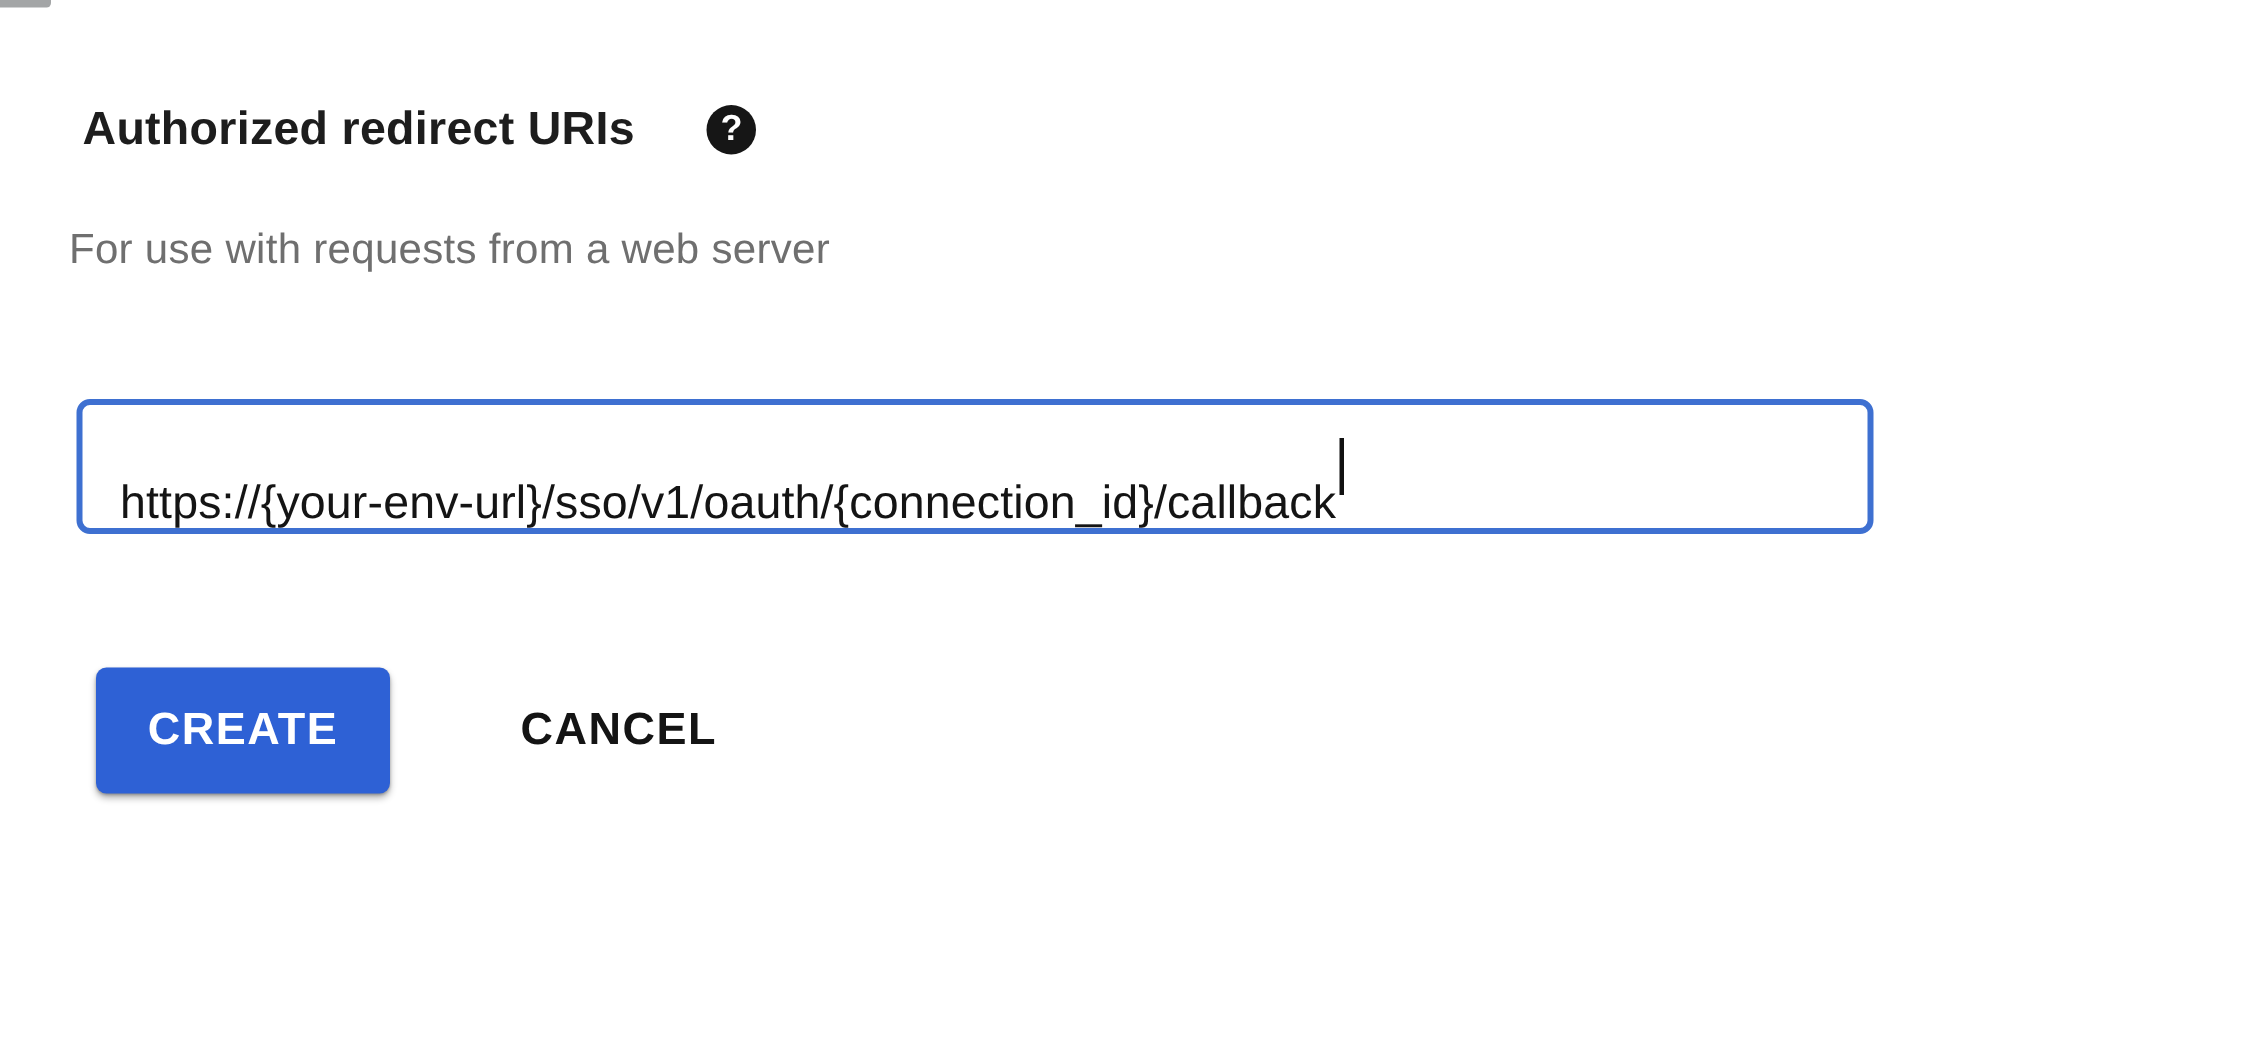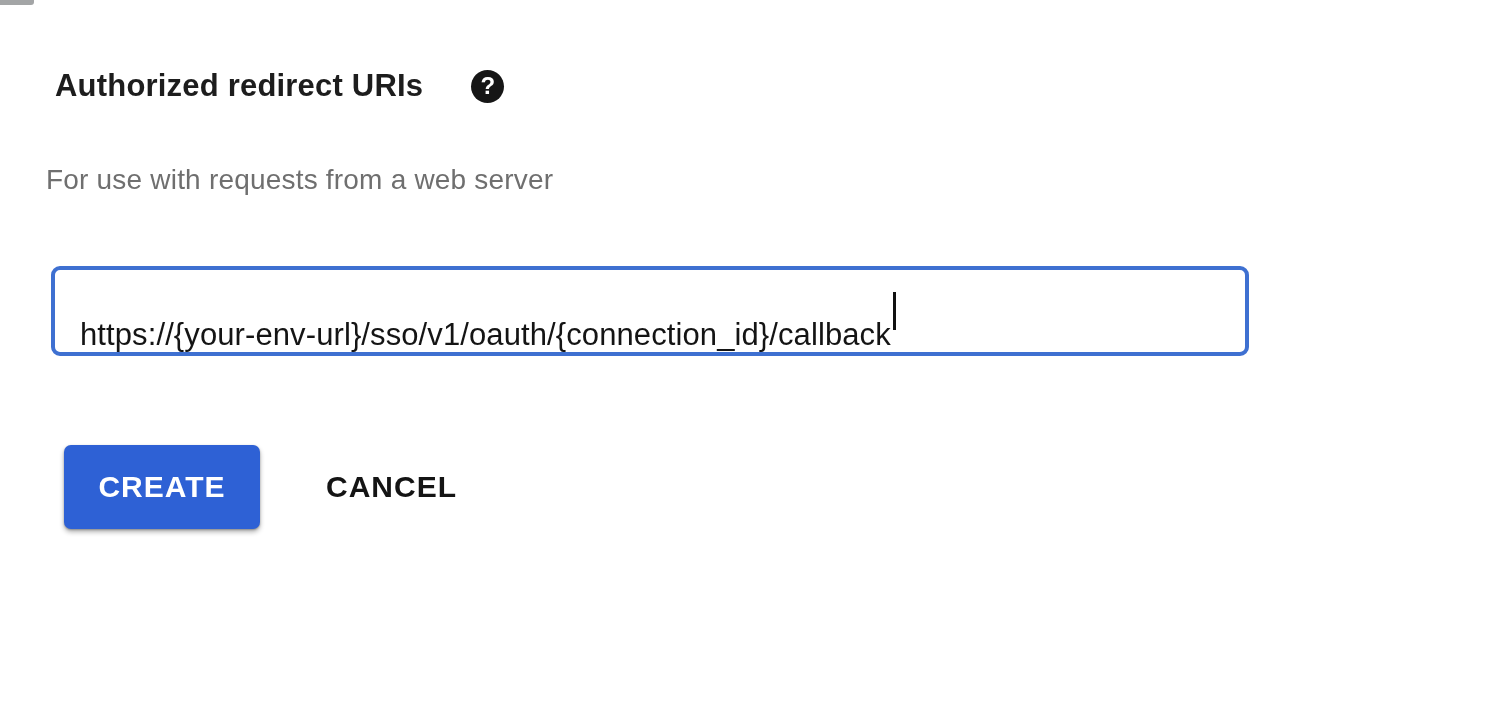--- a/index.html
+++ b/index.html
@@ -46,21 +46,21 @@
     font-weight: 700;
     display: flex;
     align-items: center;
     justify-content: center;
     line-height: 1;
     cursor: default;
     user-select: none;
   }
   .subtitle {
     position: absolute;
-    left: 46px; top: 164px;
+    left: 46px; top: 150px;
     font-size: 28px;
     font-weight: 400;
     color: #6f6f6f;
     letter-spacing: 0.2px;
   }
   .uri-input {
     position: absolute;
     left: 51px; top: 266px;
     width: 1198px; height: 90px;
     background: #ffffff;
@@ -101,21 +101,21 @@
     font-size: 30px;
     font-weight: 700;
     letter-spacing: 1px;
     box-shadow: 0 3px 5px rgba(0,0,0,0.30), 0 1px 2px rgba(0,0,0,0.25);
     cursor: pointer;
     display: flex;
     align-items: center;
     justify-content: center;
   }
   .cancel-btn {
-    margin-left: 66px;
+    margin-left: 87px;
     height: 84px;
     background: transparent;
     border: none;
     color: #141414;
     font-family: "Liberation Sans", sans-serif;
     font-size: 30px;
     font-weight: 700;
     letter-spacing: 1px;
     cursor: pointer;
     display: flex;

